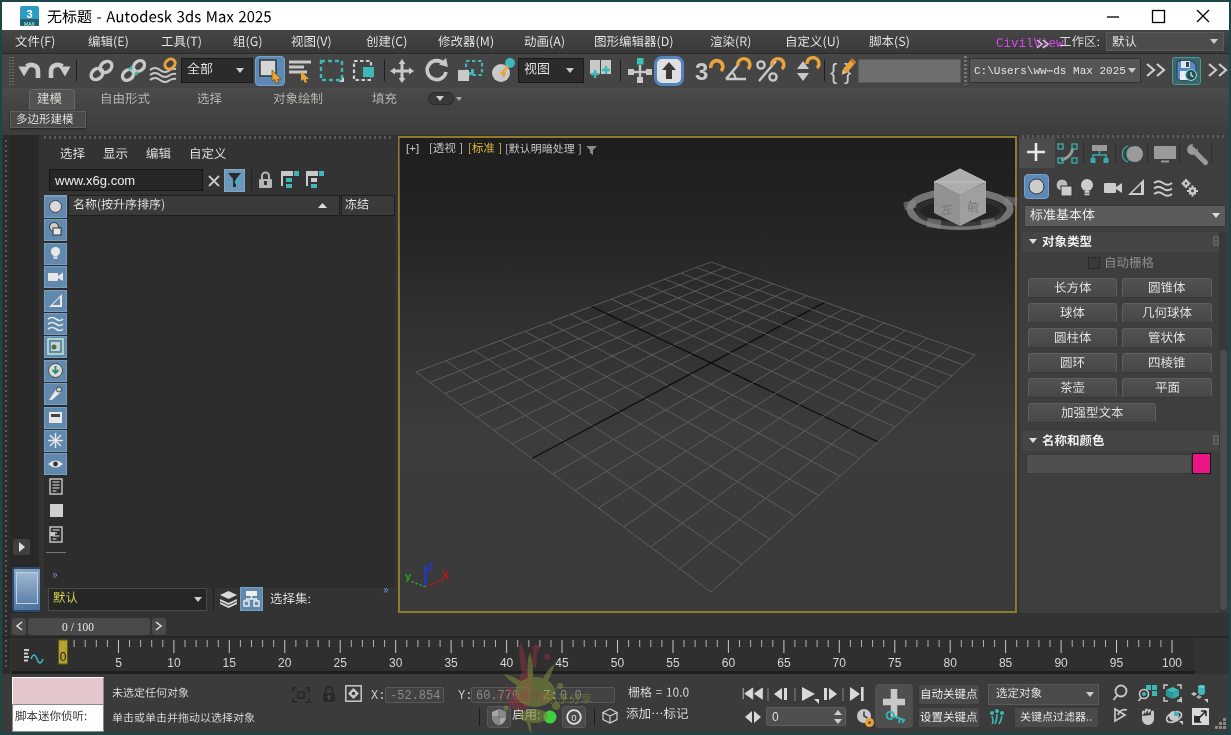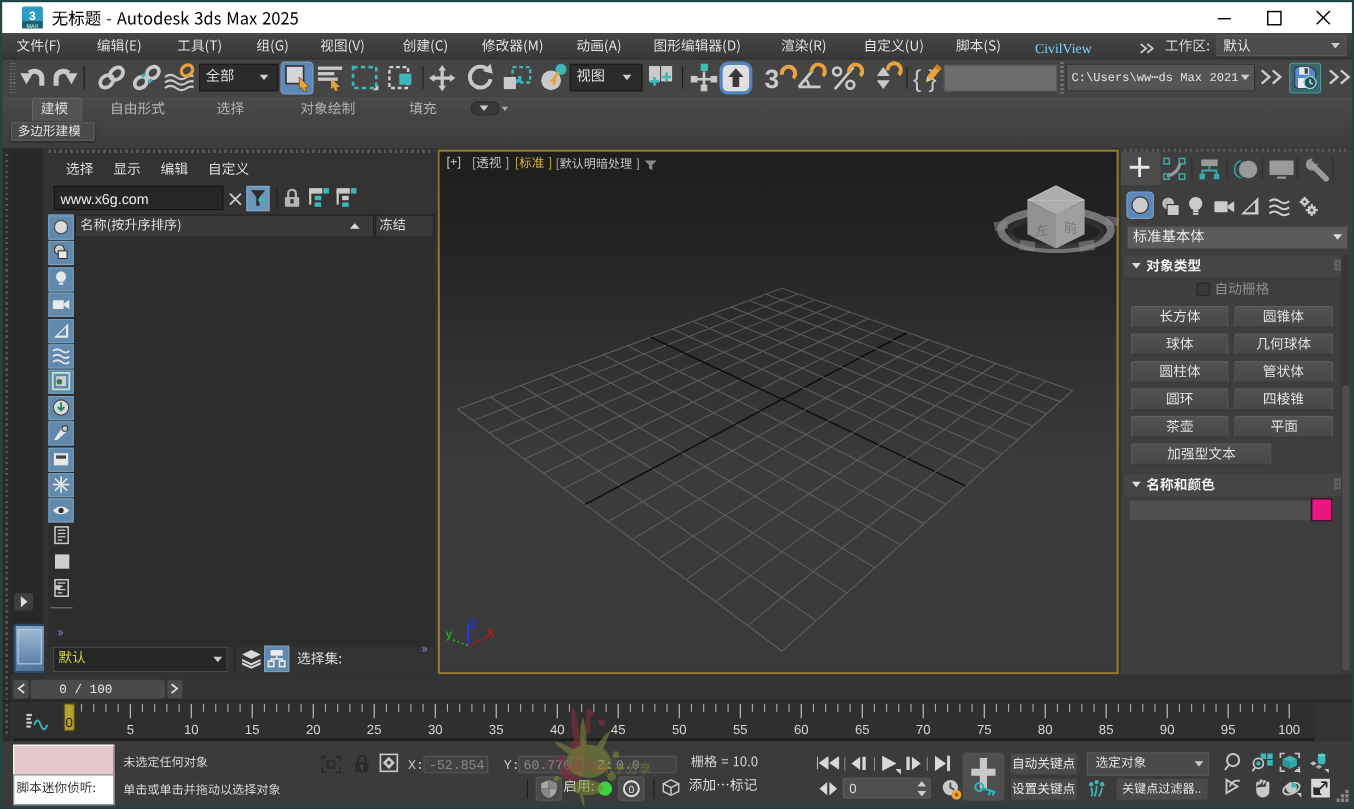--- a/index.html
+++ b/index.html
@@ -55,21 +55,21 @@
   </svg>
 <svg style="position:absolute;left:710px;top:35px;" width="43" height="18">
     <path transform="translate(0,11.0)" d="M5.1 -7.3V-6.5H10.5V-7.3ZM3.7 -0.2V0.7H12V-0.2ZM5.7 -3H9.8V-1.9H5.7ZM5.7 -4.9H9.8V-3.7H5.7ZM4.9 -5.6V-1.1H10.7V-5.6ZM1.1 -9.7C1.8 -9.3 2.8 -8.7 3.2 -8.2L3.8 -8.9C3.3 -9.4 2.4 -9.9 1.7 -10.3ZM0.5 -6.3C1.2 -6 2.2 -5.4 2.7 -4.9L3.2 -5.7C2.8 -6.1 1.8 -6.7 1 -7ZM0.9 0.2 1.7 0.8C2.4 -0.4 3.2 -1.9 3.8 -3.2L3 -3.8C2.4 -2.4 1.5 -0.8 0.9 0.2ZM7.1 -10.4C7.2 -10 7.4 -9.5 7.5 -9.1H4V-7H4.8V-8.3H10.8V-7H11.7V-9.1H8.5C8.4 -9.5 8.2 -10.1 8 -10.5Z M13.1 -8C13.8 -7.8 14.7 -7.4 15.2 -7.1L15.6 -7.8C15.1 -8.1 14.2 -8.4 13.5 -8.6ZM13.9 -9.8C14.6 -9.5 15.6 -9.1 16.1 -8.8L16.4 -9.5C16 -9.8 15 -10.2 14.3 -10.4ZM13.4 -4.8 14.1 -4.2C14.8 -4.9 15.5 -5.7 16.2 -6.5L15.6 -7.1C14.9 -6.2 14 -5.3 13.4 -4.8ZM18.3 -5V-3.6H13.2V-2.8H17.4C16.3 -1.6 14.6 -0.5 12.9 0C13.2 0.2 13.4 0.6 13.6 0.8C15.3 0.2 17.1 -1.1 18.3 -2.5V1H19.2V-2.5C20.4 -1.1 22.2 0.1 23.9 0.7C24.1 0.5 24.3 0.1 24.6 -0.1C22.9 -0.6 21.1 -1.6 20 -2.8H24.3V-3.6H19.2V-5ZM18.9 -10.5C18.9 -10 18.9 -9.5 18.9 -9.1H16.8V-8.3H18.7C18.3 -6.6 17.5 -5.6 15.9 -5C16.1 -4.9 16.4 -4.5 16.5 -4.3C18.3 -5.1 19.2 -6.3 19.6 -8.3H21.4V-6C21.4 -5.3 21.4 -5.1 21.6 -4.9C21.8 -4.7 22.1 -4.7 22.4 -4.7C22.6 -4.7 23 -4.7 23.2 -4.7C23.4 -4.7 23.7 -4.7 23.9 -4.8C24.1 -4.9 24.2 -5 24.3 -5.3C24.4 -5.5 24.4 -6.1 24.4 -6.7C24.2 -6.8 23.8 -6.9 23.6 -7.1C23.6 -6.5 23.6 -6.1 23.6 -5.9C23.6 -5.7 23.5 -5.6 23.4 -5.5C23.3 -5.5 23.2 -5.5 23.1 -5.5C22.9 -5.5 22.7 -5.5 22.6 -5.5C22.5 -5.5 22.4 -5.5 22.4 -5.5C22.3 -5.6 22.3 -5.7 22.3 -6V-9.1H19.8C19.8 -9.6 19.9 -10 19.9 -10.5Z M28 2.5 28.7 2.1C27.6 0.4 27.1 -1.8 27.1 -3.9C27.1 -6 27.6 -8.1 28.7 -9.9L28 -10.2C26.8 -8.3 26.1 -6.3 26.1 -3.9C26.1 -1.4 26.8 0.6 28 2.5Z M31.6 -4.8V-8.2H33.2C34.6 -8.2 35.4 -7.8 35.4 -6.6C35.4 -5.4 34.6 -4.8 33.2 -4.8ZM35.5 0H36.8L34.5 -4C35.7 -4.3 36.6 -5.2 36.6 -6.6C36.6 -8.5 35.2 -9.2 33.4 -9.2H30.5V0H31.6V-3.9H33.3Z M38.4 2.5C39.6 0.6 40.2 -1.4 40.2 -3.9C40.2 -6.3 39.6 -8.3 38.4 -10.2L37.7 -9.9C38.8 -8.1 39.3 -6 39.3 -3.9C39.3 -1.8 38.8 0.4 37.7 2.1Z" fill="#e8e8e8"></path>
   </svg>
 <svg style="position:absolute;left:785px;top:35px;" width="56" height="18">
     <path transform="translate(0,11.0)" d="M3 -5.1H9.7V-3.3H3ZM3 -6V-7.9H9.7V-6ZM3 -2.4H9.7V-0.6H3ZM5.7 -10.5C5.6 -10 5.4 -9.3 5.2 -8.8H2V1H3V0.3H9.7V1H10.7V-8.8H6.2C6.4 -9.3 6.6 -9.8 6.8 -10.4Z M15.3 -4.7C15 -2.5 14.3 -0.7 12.9 0.4C13.2 0.6 13.6 0.9 13.7 1C14.6 0.3 15.2 -0.6 15.6 -1.8C16.7 0.4 18.6 0.8 21.2 0.8H24.1C24.2 0.5 24.4 0.1 24.5 -0.2C23.9 -0.1 21.7 -0.1 21.3 -0.1C20.5 -0.1 19.9 -0.2 19.2 -0.3V-2.8H23V-3.7H19.2V-5.7H22.4V-6.7H15.1V-5.7H18.2V-0.6C17.2 -0.9 16.4 -1.7 15.9 -3C16.1 -3.5 16.2 -4 16.2 -4.6ZM17.8 -10.3C18 -10 18.3 -9.5 18.4 -9.1H13.5V-6.4H14.4V-8.2H23V-6.4H24V-9.1H19.5C19.4 -9.5 19 -10.1 18.8 -10.6Z M30.2 -10.2C30.6 -9.3 31.2 -8 31.4 -7.2L32.2 -7.6C32 -8.4 31.4 -9.6 31 -10.6ZM34.9 -9.6C34.1 -7.2 33 -5.1 31.3 -3.4C29.7 -4.9 28.5 -6.9 27.7 -9.1L26.8 -8.8C27.7 -6.5 29 -4.4 30.6 -2.7C29.2 -1.5 27.5 -0.5 25.4 0.2C25.6 0.4 25.9 0.8 26 1C28.1 0.2 29.9 -0.8 31.3 -2C32.7 -0.7 34.4 0.3 36.4 1C36.5 0.7 36.8 0.4 37 0.2C35.1 -0.4 33.4 -1.4 32 -2.7C33.8 -4.5 35 -6.7 35.9 -9.3Z M40.5 2.5 41.2 2.1C40.1 0.4 39.6 -1.8 39.6 -3.9C39.6 -6 40.1 -8.1 41.2 -9.9L40.5 -10.2C39.3 -8.3 38.6 -6.3 38.6 -3.9C38.6 -1.4 39.3 0.6 40.5 2.5Z M46.2 0.2C48.1 0.2 49.5 -0.8 49.5 -3.8V-9.2H48.4V-3.8C48.4 -1.6 47.5 -0.9 46.2 -0.9C45 -0.9 44.1 -1.6 44.1 -3.8V-9.2H43V-3.8C43 -0.8 44.4 0.2 46.2 0.2Z M52 2.5C53.1 0.6 53.8 -1.4 53.8 -3.9C53.8 -6.3 53.1 -8.3 52 -10.2L51.3 -9.9C52.3 -8.1 52.9 -6 52.9 -3.9C52.9 -1.8 52.3 0.4 51.3 2.1Z" fill="#e8e8e8"></path>
   </svg>
 <svg style="position:absolute;left:869px;top:35px;" width="42" height="18">
     <path transform="translate(0,11.0)" d="M1.1 -10V-5.5C1.1 -3.7 1 -1.2 0.4 0.6C0.6 0.7 0.9 0.9 1.1 1C1.5 -0.2 1.7 -1.8 1.8 -3.2H3.3V-0.1C3.3 0 3.2 0.1 3.1 0.1C3 0.1 2.6 0.1 2.1 0.1C2.2 0.3 2.3 0.7 2.3 0.9C3 0.9 3.4 0.9 3.7 0.7C4 0.6 4 0.3 4 -0.1V-10ZM1.8 -9.2H3.3V-7.1H1.8ZM1.8 -6.3H3.3V-4.1H1.8L1.8 -5.5ZM8.7 -9.8V1H9.5V-8.9H10.8V-2.1C10.8 -2 10.8 -2 10.7 -2C10.6 -2 10.2 -2 9.7 -2C9.9 -1.7 10 -1.3 10 -1.1C10.6 -1.1 11 -1.1 11.3 -1.3C11.6 -1.4 11.7 -1.7 11.7 -2.1V-9.8ZM4.7 -0.3 4.7 -0.3C4.9 -0.5 5.3 -0.6 7.5 -1C7.6 -0.7 7.6 -0.4 7.6 -0.2L8.3 -0.5C8.2 -1.3 7.8 -2.7 7.4 -3.7L6.8 -3.5C7 -3 7.2 -2.3 7.3 -1.7L5.5 -1.4C5.9 -2.3 6.3 -3.6 6.6 -4.7H8.3V-5.6H6.8V-7.5H8.1V-8.4H6.8V-10.4H6V-8.4H4.6V-7.5H6V-5.6H4.4V-4.7H5.7C5.5 -3.4 5 -2.2 4.9 -1.9C4.7 -1.4 4.6 -1.2 4.4 -1.1C4.5 -0.9 4.7 -0.5 4.7 -0.3Z M18.2 -10.5V-7.9H13.3V-6.9H17.1C16.2 -4.8 14.6 -2.8 13 -1.8C13.2 -1.6 13.5 -1.2 13.7 -1C15.5 -2.2 17.1 -4.5 18.1 -6.9H18.2V-2.3H15.3V-1.3H18.2V1H19.2V-1.3H22.1V-2.3H19.2V-6.9H19.4C20.4 -4.5 22 -2.2 23.8 -1C24 -1.3 24.3 -1.6 24.6 -1.8C22.8 -2.8 21.2 -4.8 20.4 -6.9H24.2V-7.9H19.2V-10.5Z M28 2.5 28.7 2.1C27.6 0.4 27.1 -1.8 27.1 -3.9C27.1 -6 27.6 -8.1 28.7 -9.9L28 -10.2C26.8 -8.3 26.1 -6.3 26.1 -3.9C26.1 -1.4 26.8 0.6 28 2.5Z M33 0.2C34.9 0.2 36.1 -1 36.1 -2.4C36.1 -3.8 35.3 -4.4 34.2 -4.9L33 -5.5C32.2 -5.8 31.4 -6.1 31.4 -7C31.4 -7.8 32.1 -8.3 33.1 -8.3C34 -8.3 34.7 -8 35.2 -7.5L35.8 -8.2C35.2 -8.9 34.2 -9.3 33.1 -9.3C31.5 -9.3 30.2 -8.3 30.2 -6.9C30.2 -5.6 31.3 -4.9 32.1 -4.5L33.4 -4C34.3 -3.6 35 -3.3 35 -2.3C35 -1.5 34.2 -0.9 33 -0.9C32.1 -0.9 31.2 -1.3 30.5 -2L29.8 -1.2C30.6 -0.4 31.7 0.2 33 0.2Z M37.9 2.5C39.1 0.6 39.8 -1.4 39.8 -3.9C39.8 -6.3 39.1 -8.3 37.9 -10.2L37.2 -9.9C38.3 -8.1 38.8 -6 38.8 -3.9C38.8 -1.8 38.3 0.4 37.2 2.1Z" fill="#e8e8e8"></path>
   </svg>
-<div class="ab" style="left:941px;top:37px;color:#7dd3fc;font-size:12.5px;font-family:Liberation Serif, serif">CivilView</div>
+<div class="ab" style="left:996px;top:37px;color:#d946ef;font-size:12.5px;font-family:Liberation Mono, monospace">CivilView</div>
 <svg class="ic" style="left:1036px;top:39px" width="16" height="10">
 <path d="M1 1 L6 5 L1 9 M7 1 L12 5 L7 9" stroke="#ccc" stroke-width="1.6" fill="none"></path>
   </svg>
 <svg style="position:absolute;left:1059px;top:35px;" width="42" height="18">
     <path transform="translate(0,11.0)" d="M0.7 -0.9V0H11.9V-0.9H6.7V-8.1H11.2V-9.1H1.3V-8.1H5.7V-0.9Z M19.1 -10.4C18.4 -8.5 17.4 -6.7 16.3 -5.5C16.5 -5.4 16.9 -5.1 17 -4.9C17.7 -5.6 18.3 -6.5 18.8 -7.5H19.7V1H20.6V-2.1H24.4V-2.9H20.6V-4.8H24.2V-5.7H20.6V-7.5H24.5V-8.4H19.3C19.5 -9 19.8 -9.5 20 -10.1ZM16.1 -10.5C15.4 -8.6 14.2 -6.7 12.9 -5.5C13.1 -5.2 13.4 -4.7 13.5 -4.5C13.9 -5 14.3 -5.5 14.7 -6V1H15.7V-7.5C16.2 -8.3 16.6 -9.3 17 -10.2Z M36.6 -9.8H26.2V0.6H36.9V-0.3H27.1V-8.9H36.6ZM28.2 -7.3C29.2 -6.5 30.3 -5.6 31.3 -4.6C30.2 -3.5 29.1 -2.6 27.8 -1.9C28.1 -1.7 28.4 -1.3 28.6 -1.2C29.8 -1.9 30.9 -2.9 32 -4C33.1 -3 34 -1.9 34.6 -1.2L35.4 -1.8C34.7 -2.6 33.7 -3.6 32.6 -4.7C33.5 -5.7 34.3 -6.8 35 -8L34.1 -8.3C33.5 -7.2 32.8 -6.2 31.9 -5.3C30.9 -6.2 29.9 -7.1 28.9 -7.9Z M39.2 -4.9C39.7 -4.9 40.1 -5.2 40.1 -5.8C40.1 -6.3 39.7 -6.6 39.2 -6.6C38.8 -6.6 38.4 -6.3 38.4 -5.8C38.4 -5.2 38.8 -4.9 39.2 -4.9ZM39.2 0.2C39.7 0.2 40.1 -0.2 40.1 -0.7C40.1 -1.2 39.7 -1.6 39.2 -1.6C38.8 -1.6 38.4 -1.2 38.4 -0.7C38.4 -0.2 38.8 0.2 39.2 0.2Z" fill="#dcdcdc"></path>
   </svg>
 <div style="position:absolute;left:1106px;top:32px;width:118px;height:19px;background:#4c4c4c;border:1px solid #5a5a5a"></div>
 <svg style="position:absolute;left:1112px;top:34.5px;" width="27" height="18">
     <path transform="translate(0,11.0)" d="M9.5 -9.5C10 -8.9 10.6 -8 10.9 -7.5L11.6 -7.9C11.3 -8.4 10.6 -9.2 10.1 -9.9ZM2.1 -8.8C2.3 -8.2 2.4 -7.4 2.5 -6.8L3 -7C2.9 -7.5 2.8 -8.3 2.5 -8.9ZM2.5 -1.5C2.6 -0.8 2.7 0.1 2.7 0.7L3.3 0.6C3.3 0 3.3 -0.9 3.1 -1.6ZM3.8 -1.5C4 -0.9 4.1 -0 4.2 0.5L4.8 0.4C4.8 -0.2 4.6 -1 4.3 -1.6ZM5 -1.6C5.3 -1.1 5.5 -0.4 5.6 0L6.2 -0.2C6.1 -0.6 5.9 -1.3 5.6 -1.8ZM1.4 -1.8C1.2 -1.1 0.8 -0.1 0.4 0.5L1.1 0.8C1.5 0.2 1.8 -0.8 2.1 -1.5ZM4.6 -8.9C4.5 -8.3 4.3 -7.4 4.1 -6.9L4.5 -6.7C4.7 -7.2 5 -8 5.2 -8.7ZM8.5 -10.5V-7.7L8.5 -6.9H6.4V-6H8.5C8.3 -3.9 7.8 -1.6 6 0.4C6.2 0.6 6.5 0.8 6.7 1C8.1 -0.6 8.7 -2.3 9.1 -4C9.6 -1.8 10.4 -0.1 11.6 1C11.8 0.7 12 0.4 12.2 0.2C10.7 -0.9 9.8 -3.3 9.4 -6H11.9V-6.9H9.3L9.4 -7.7V-10.5ZM1.9 -9.4H3.3V-6.3H1.9ZM3.9 -9.4H5.3V-6.3H3.9ZM1 -4.7V-4H3.2V-3L0.8 -2.9L0.8 -2C2.2 -2.1 4.3 -2.2 6.2 -2.4L6.2 -3.2L4 -3V-4H6.1V-4.7H4V-5.6H6.1V-10.1H1.1V-5.6H3.2V-4.7Z M14.3 -9.7C14.9 -9.1 15.8 -8.3 16.1 -7.8L16.8 -8.5C16.4 -9 15.5 -9.7 14.9 -10.3ZM20.3 -10.5C20.2 -6.2 20.3 -1.9 17.1 0.4C17.4 0.5 17.7 0.8 17.9 1C19.5 -0.2 20.4 -2 20.8 -4.1C21.3 -2.3 22.1 -0.2 23.9 1C24.1 0.8 24.4 0.5 24.6 0.3C21.9 -1.5 21.3 -5.4 21.1 -6.6C21.2 -7.9 21.2 -9.2 21.2 -10.5ZM13.1 -6.6V-5.7H15.2V-1.4C15.2 -0.8 14.8 -0.4 14.5 -0.2C14.7 -0 14.9 0.3 15 0.5C15.2 0.3 15.5 0 17.9 -1.7C17.8 -1.9 17.7 -2.2 17.6 -2.5L16.1 -1.4V-6.6Z" fill="#e8e8e8"></path>
   </svg>
@@ -224,21 +224,21 @@
     <text x="14" y="21" font-size="22" fill="#c9c9c9" font-family="Liberation Sans">}</text>
     <g transform="rotate(40 18 9)">
       <rect x="15.5" y="0" width="5.5" height="14" fill="#e8a33d"></rect>
       <path d="M15.5 14 L21 14 L18.2 19 Z" fill="#e8c37d"></path>
       <rect x="15.5" y="0" width="5.5" height="3" fill="#c87d20"></rect>
     </g>
   </svg>
 <div style="position:absolute;left:858px;top:59px;width:103px;height:24px;background:#6e6e6e;border:1px solid #5a5a5a"></div>
 <div style="position:absolute;left:964px;top:56px;width:3px;height:29px;background:repeating-linear-gradient(#777 0 2px,transparent 2px 4px)"></div>
 <div style="position:absolute;left:969px;top:58px;width:172px;height:25px;background:#555;border:1px solid #333"></div>
-<div class="ab" style="left:974px;top:64px;color:#e2e2e2;font-size:11px;font-family:'Liberation Mono',monospace;white-space:pre">C:\Users\ww⋯ds Max 2021</div>
+<div class="ab" style="left:974px;top:64px;color:#e2e2e2;font-size:11px;font-family:'Liberation Mono',monospace;white-space:pre">C:\Users\ww⋯ds Max 2025</div>
 <svg class="ic" style="left:1128px;top:68px" width="10" height="7">
     <path d="M0 0 L8 0 L4 5 Z" fill="#ccc"></path>
   </svg>
 <svg class="ic" style="left:1146px;top:63px" width="22" height="14">
 <path d="M1 1 L8 7 L1 13 M11 1 L18 7 L11 13" stroke="#ccc" stroke-width="2.2" fill="none"></path>
   </svg>
 <div style="position:absolute;left:1172px;top:57px;width:29px;height:28px;background:#3a6868;border:1px solid #4a9a9a;border-radius:3px"></div>
 <svg class="ic" style="left:1176px;top:60px" width="21" height="21">
 <path d="M1 3 a2 2 0 0 1 2-2 L16 1 L20 5 L20 18 a2 2 0 0 1 -2 2 L3 20 a2 2 0 0 1 -2-2 Z" fill="#5b87c2" stroke="#2a3a55" stroke-width="1"></path>
 <rect x="5" y="1" width="9" height="7" fill="#dfe8f2"></rect>
@@ -712,21 +712,21 @@
 <div style="position:absolute;left:1026px;top:454px;width:166px;height:20px;background:#4f4f4f;border:1px solid #3a3a3a"></div>
 <div style="position:absolute;left:1192px;top:453px;width:19px;height:21px;background:#ec1585;border:1px solid #111"></div>
 <div style="position:absolute;left:1219px;top:232px;width:9px;height:405px;background:#383838"></div>
 <div style="position:absolute;left:1220px;top:350px;width:7px;height:260px;background:#4c4c4c;border-radius:4px"></div>
 <div style="position:absolute;left:12px;top:613px;width:1217px;height:25px;background:#333"></div>
 <div style="position:absolute;left:12px;top:618px;width:14px;height:17px;background:#4a4a4a;border-radius:3px"></div>
 <svg class="ic" style="left:15px;top:621px" width="8" height="10">
     <path d="M7 1 L2 5 L7 9" stroke="#ddd" stroke-width="1.6" fill="none"></path>
   </svg>
 <div style="position:absolute;left:28px;top:618px;width:122px;height:17px;background:#4a4a4a;border-radius:3px"></div>
-<div class="ab" style="left:28px;top:621px;width:100px;text-align:center;color:#e8e8e8;font-size:11.5px;font-family:Liberation Mono, monospace">0 / 100</div>
+<div class="ab" style="left:28px;top:621px;width:100px;text-align:center;color:#e8e8e8;font-size:11.5px;font-family:Liberation Serif, serif">0 / 100</div>
 <div style="position:absolute;left:152px;top:618px;width:14px;height:17px;background:#4a4a4a;border-radius:3px"></div>
 <svg class="ic" style="left:155px;top:621px" width="8" height="10">
     <path d="M1 1 L6 5 L1 9" stroke="#ddd" stroke-width="1.6" fill="none"></path>
   </svg>
 <div style="position:absolute;left:2px;top:636px;width:1227px;height:2px;background:#262626"></div>
 <div style="position:absolute;left:12px;top:638px;width:1183px;height:36px;background:#2f2f2f;border-bottom:3px solid #1e1e1e"></div>
 <svg class="ic" style="left:12px;top:638px" width="1183" height="36">
     <line x1="51.0" y1="2" x2="51.0" y2="15" stroke="#c9c9c9"></line>
     <line x1="62.1" y1="2" x2="62.1" y2="9" stroke="#b0b0b0"></line>
     <line x1="73.2" y1="2" x2="73.2" y2="9" stroke="#b0b0b0"></line>

